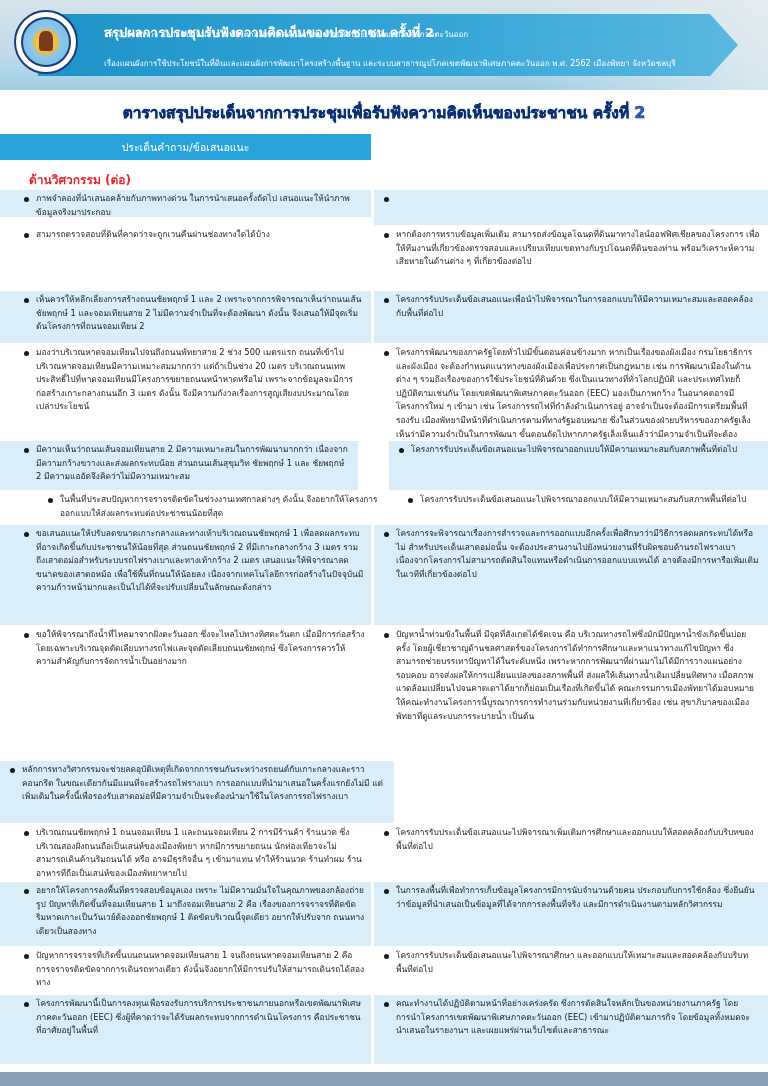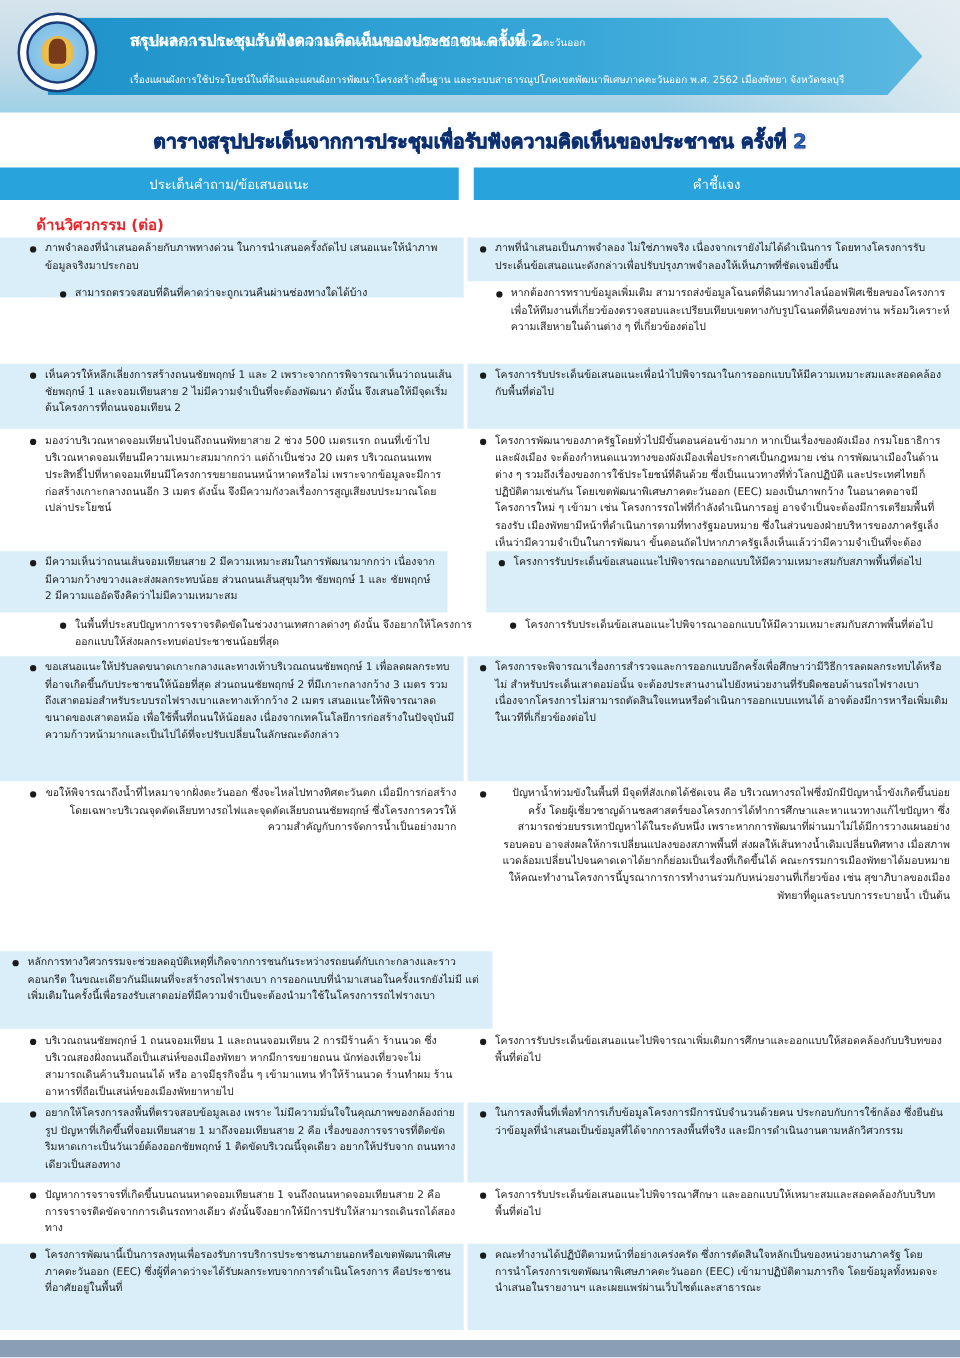--- a/index.html
+++ b/index.html
@@ -100,34 +100,33 @@
   <div class="hero-sub l1">โครงการสำรวจ ออกแบบถนนสาย ฉ 85 ตามประกาศคณะกรรมการนโยบายเขตพัฒนาพิเศษภาคตะวันออก</div>
   <div class="hero-sub l2">เรื่องแผนผังการใช้ประโยชน์ในที่ดินและแผนผังการพัฒนาโครงสร้างพื้นฐาน และระบบสาธารณูปโภคเขตพัฒนาพิเศษภาคตะวันออก พ.ศ. 2562 เมืองพัทยา จังหวัดชลบุรี</div>
 </div>
 
 <div class="doc-title">
   <span>ตารางสรุปประเด็นจากการประชุมเพื่อรับฟังความคิดเห็นของประชาชน ครั้งที่ 2</span>
 </div>
 
 <div class="table-head">
   <div class="th left">ประเด็นคำถาม/ข้อเสนอแนะ</div>
-  <div class="th right">คำชี้แจง</div>
 </div>
 
 <div class="section-head">ด้านวิศวกรรม (ต่อ)</div>
 
 <div class="rows">
 
   <div class="row shade" style="top: 0px !important; height: 35px !important;">
-    <div class="cell left" style="height:48px"><span class="bullet"></span><span>ภาพจำลองที่นำเสนอคล้ายกับภาพทางด่วน ในการนำเสนอครั้งถัดไป เสนอแนะให้นำภาพข้อมูลจริงมาประกอบ</span></div>
-    <div class="cell right" style="height:35px"><span class="bullet"></span><span>ภาพที่นำเสนอเป็นภาพจำลอง ไม่ใช่ภาพจริง เนื่องจากเรายังไม่ได้ดำเนินการ โดยทางโครงการรับประเด็นข้อเสนอแนะดังกล่าวเพื่อปรับปรุงภาพจำลองให้เห็นภาพที่ชัดเจนยิ่งขึ้น</span></div>
+    <div class="cell left" style="height:27px"><span class="bullet"></span><span>ภาพจำลองที่นำเสนอคล้ายกับภาพทางด่วน ในการนำเสนอครั้งถัดไป เสนอแนะให้นำภาพข้อมูลจริงมาประกอบ</span></div>
+    <div class="cell right" style="height:35px"><span class="bullet"></span></div>
   </div>
 
   <div class="row" style="top: 36px !important; height: 64px !important;">
-    <div class="cell left" style="height: 64px; margin-left: 24px;"><span class="bullet"></span><span>สามารถตรวจสอบที่ดินที่คาดว่าจะถูกเวนคืนผ่านช่องทางใดได้บ้าง</span></div>
+    <div class="cell left" style="height: 64px;"><span class="bullet"></span><span>สามารถตรวจสอบที่ดินที่คาดว่าจะถูกเวนคืนผ่านช่องทางใดได้บ้าง</span></div>
     <div class="cell right" style="height: 64px;"><span class="bullet"></span><span>หากต้องการทราบข้อมูลเพิ่มเติม สามารถส่งข้อมูลโฉนดที่ดินมาทางไลน์ออฟฟิศเชียลของโครงการ เพื่อให้ทีมงานที่เกี่ยวข้องตรวจสอบและเปรียบเทียบเขตทางกับรูปโฉนดที่ดินของท่าน พร้อมวิเคราะห์ความเสียหายในด้านต่าง ๆ ที่เกี่ยวข้องต่อไป</span></div>
   </div>
 
   <div class="row shade" style="top: 101px !important; height: 52px !important; align-items: flex-end;">
     <div class="cell left" style="height: 52px;"><span class="bullet"></span><span>เห็นควรให้หลีกเลี่ยงการสร้างถนนชัยพฤกษ์ 1 และ 2 เพราะจากการพิจารณาเห็นว่าถนนเส้นชัยพฤกษ์ 1 และจอมเทียนสาย 2 ไม่มีความจำเป็นที่จะต้องพัฒนา ดังนั้น จึงเสนอให้มีจุดเริ่มต้นโครงการที่ถนนจอมเทียน 2</span></div>
     <div class="cell right" style="height: 52px;"><span class="bullet"></span><span>โครงการรับประเด็นข้อเสนอแนะเพื่อนำไปพิจารณาในการออกแบบให้มีความเหมาะสมและสอดคล้องกับพื้นที่ต่อไป</span></div>
   </div>
 
   <div class="row" style="top: 154px !important; height: 96px !important;">
     <div class="cell left" style="height: 96px;"><span class="bullet"></span><span>มองว่าบริเวณหาดจอมเทียนไปจนถึงถนนพัทยาสาย 2 ช่วง 500 เมตรแรก ถนนที่เข้าไปบริเวณหาดจอมเทียนมีความเหมาะสมมากกว่า แต่ถ้าเป็นช่วง 20 เมตร บริเวณถนนเทพประสิทธิ์ไปที่หาดจอมเทียนมีโครงการขยายถนนหน้าหาดหรือไม่ เพราะจากข้อมูลจะมีการก่อสร้างเกาะกลางถนนอีก 3 เมตร ดังนั้น จึงมีความกังวลเรื่องการสูญเสียงบประมาณโดยเปล่าประโยชน์</span></div>
@@ -142,21 +141,21 @@
   <div class="row" style="top: 301px !important; height: 33px !important; padding-left: 24px;">
     <div class="cell left" style="height: 33px;"><span class="bullet"></span><span>ในพื้นที่ประสบปัญหาการจราจรติดขัดในช่วงงานเทศกาลต่างๆ ดังนั้น จึงอยากให้โครงการออกแบบให้ส่งผลกระทบต่อประชาชนน้อยที่สุด</span></div>
     <div class="cell right" style="height: 33px;"><span class="bullet"></span><span>โครงการรับประเด็นข้อเสนอแนะไปพิจารณาออกแบบให้มีความเหมาะสมกับสภาพพื้นที่ต่อไป</span></div>
   </div>
 
   <div class="row shade" style="top: 335px !important; height: 100px !important;">
     <div class="cell left" style="height:100px"><span class="bullet"></span><span>ขอเสนอแนะให้ปรับลดขนาดเกาะกลางและทางเท้าบริเวณถนนชัยพฤกษ์ 1 เพื่อลดผลกระทบที่อาจเกิดขึ้นกับประชาชนให้น้อยที่สุด ส่วนถนนชัยพฤกษ์ 2 ที่มีเกาะกลางกว้าง 3 เมตร รวมถึงเสาตอม่อสำหรับระบบรถไฟรางเบาและทางเท้ากว้าง 2 เมตร เสนอแนะให้พิจารณาลดขนาดของเสาตอหม้อ เพื่อใช้พื้นที่ถนนให้น้อยลง เนื่องจากเทคโนโลยีการก่อสร้างในปัจจุบันมีความก้าวหน้ามากและเป็นไปได้ที่จะปรับเปลี่ยนในลักษณะดังกล่าว</span></div>
     <div class="cell right" style="height:100px"><span class="bullet"></span><span>โครงการจะพิจารณาเรื่องการสำรวจและการออกแบบอีกครั้งเพื่อศึกษาว่ามีวิธีการลดผลกระทบได้หรือไม่ สำหรับประเด็นเสาตอม่อนั้น จะต้องประสานงานไปยังหน่วยงานที่รับผิดชอบด้านรถไฟรางเบา เนื่องจากโครงการไม่สามารถตัดสินใจแทนหรือดำเนินการออกแบบแทนได้ อาจต้องมีการหารือเพิ่มเติมในเวทีที่เกี่ยวข้องต่อไป</span></div>
   </div>
 
-  <div class="row" style="top: 436px !important; height: 134px !important; text-align: right;">
+  <div class="row" style="top: 436px !important; height: 134px !important;">
     <div class="cell left" style="height: 134px;"><span class="bullet"></span><span>ขอให้พิจารณาถึงน้ำที่ไหลมาจากฝั่งตะวันออก ซึ่งจะไหลไปทางทิศตะวันตก เมื่อมีการก่อสร้าง โดยเฉพาะบริเวณจุดตัดเลียบทางรถไฟและจุดตัดเลียบถนนชัยพฤกษ์ ซึ่งโครงการควรให้ความสำคัญกับการจัดการน้ำเป็นอย่างมาก</span></div>
     <div class="cell right" style="height: 134px;"><span class="bullet"></span><span>ปัญหาน้ำท่วมขังในพื้นที่ มีจุดที่สังเกตได้ชัดเจน คือ บริเวณทางรถไฟซึ่งมักมีปัญหาน้ำขังเกิดขึ้นบ่อยครั้ง โดยผู้เชี่ยวชาญด้านชลศาสตร์ของโครงการได้ทำการศึกษาและหาแนวทางแก้ไขปัญหา ซึ่งสามารถช่วยบรรเทาปัญหาได้ในระดับหนึ่ง เพราะหากการพัฒนาที่ผ่านมาไม่ได้มีการวางแผนอย่างรอบคอบ อาจส่งผลให้การเปลี่ยนแปลงของสภาพพื้นที่ ส่งผลให้เส้นทางน้ำเดิมเปลี่ยนทิศทาง เมื่อสภาพแวดล้อมเปลี่ยนไปจนคาดเดาได้ยากก็ย่อมเป็นเรื่องที่เกิดขึ้นได้ คณะกรรมการเมืองพัทยาได้มอบหมายให้คณะทำงานโครงการนี้บูรณาการการทำงานร่วมกับหน่วยงานที่เกี่ยวข้อง เช่น สุขาภิบาลของเมืองพัทยาที่ดูแลระบบการระบายน้ำ เป็นต้น</span></div>
   </div>
 
   <div class="row shade" style="top: 571px !important; height: 62px !important;">
     <div class="cell right" style="height: 62px;"><span class="bullet"></span><span>หลักการทางวิศวกรรมจะช่วยลดอุบัติเหตุที่เกิดจากการชนกันระหว่างรถยนต์กับเกาะกลางและราวคอนกรีต ในขณะเดียวกันมีแผนที่จะสร้างรถไฟรางเบา การออกแบบที่นำมาเสนอในครั้งแรกยังไม่มี แต่เพิ่มเติมในครั้งนี้เพื่อรองรับเสาตอม่อที่มีความจำเป็นจะต้องนำมาใช้ในโครงการรถไฟรางเบา</span></div>
   </div>
 
   <div class="row" style="top: 634px !important; height: 57px !important;">
     <div class="cell left" style="height: 57px;"><span class="bullet"></span><span>บริเวณถนนชัยพฤกษ์ 1 ถนนจอมเทียน 1 และถนนจอมเทียน 2 การมีร้านค้า ร้านนวด ซึ่งบริเวณสองฝั่งถนนถือเป็นเสน่ห์ของเมืองพัทยา หากมีการขยายถนน นักท่องเที่ยวจะไม่สามารถเดินค้านริมถนนได้ หรือ อาจมีธุรกิจอื่น ๆ เข้ามาแทน ทำให้ร้านนวด ร้านทำผม ร้านอาหารที่ถือเป็นเสน่ห์ของเมืองพัทยาหายไป</span></div>

